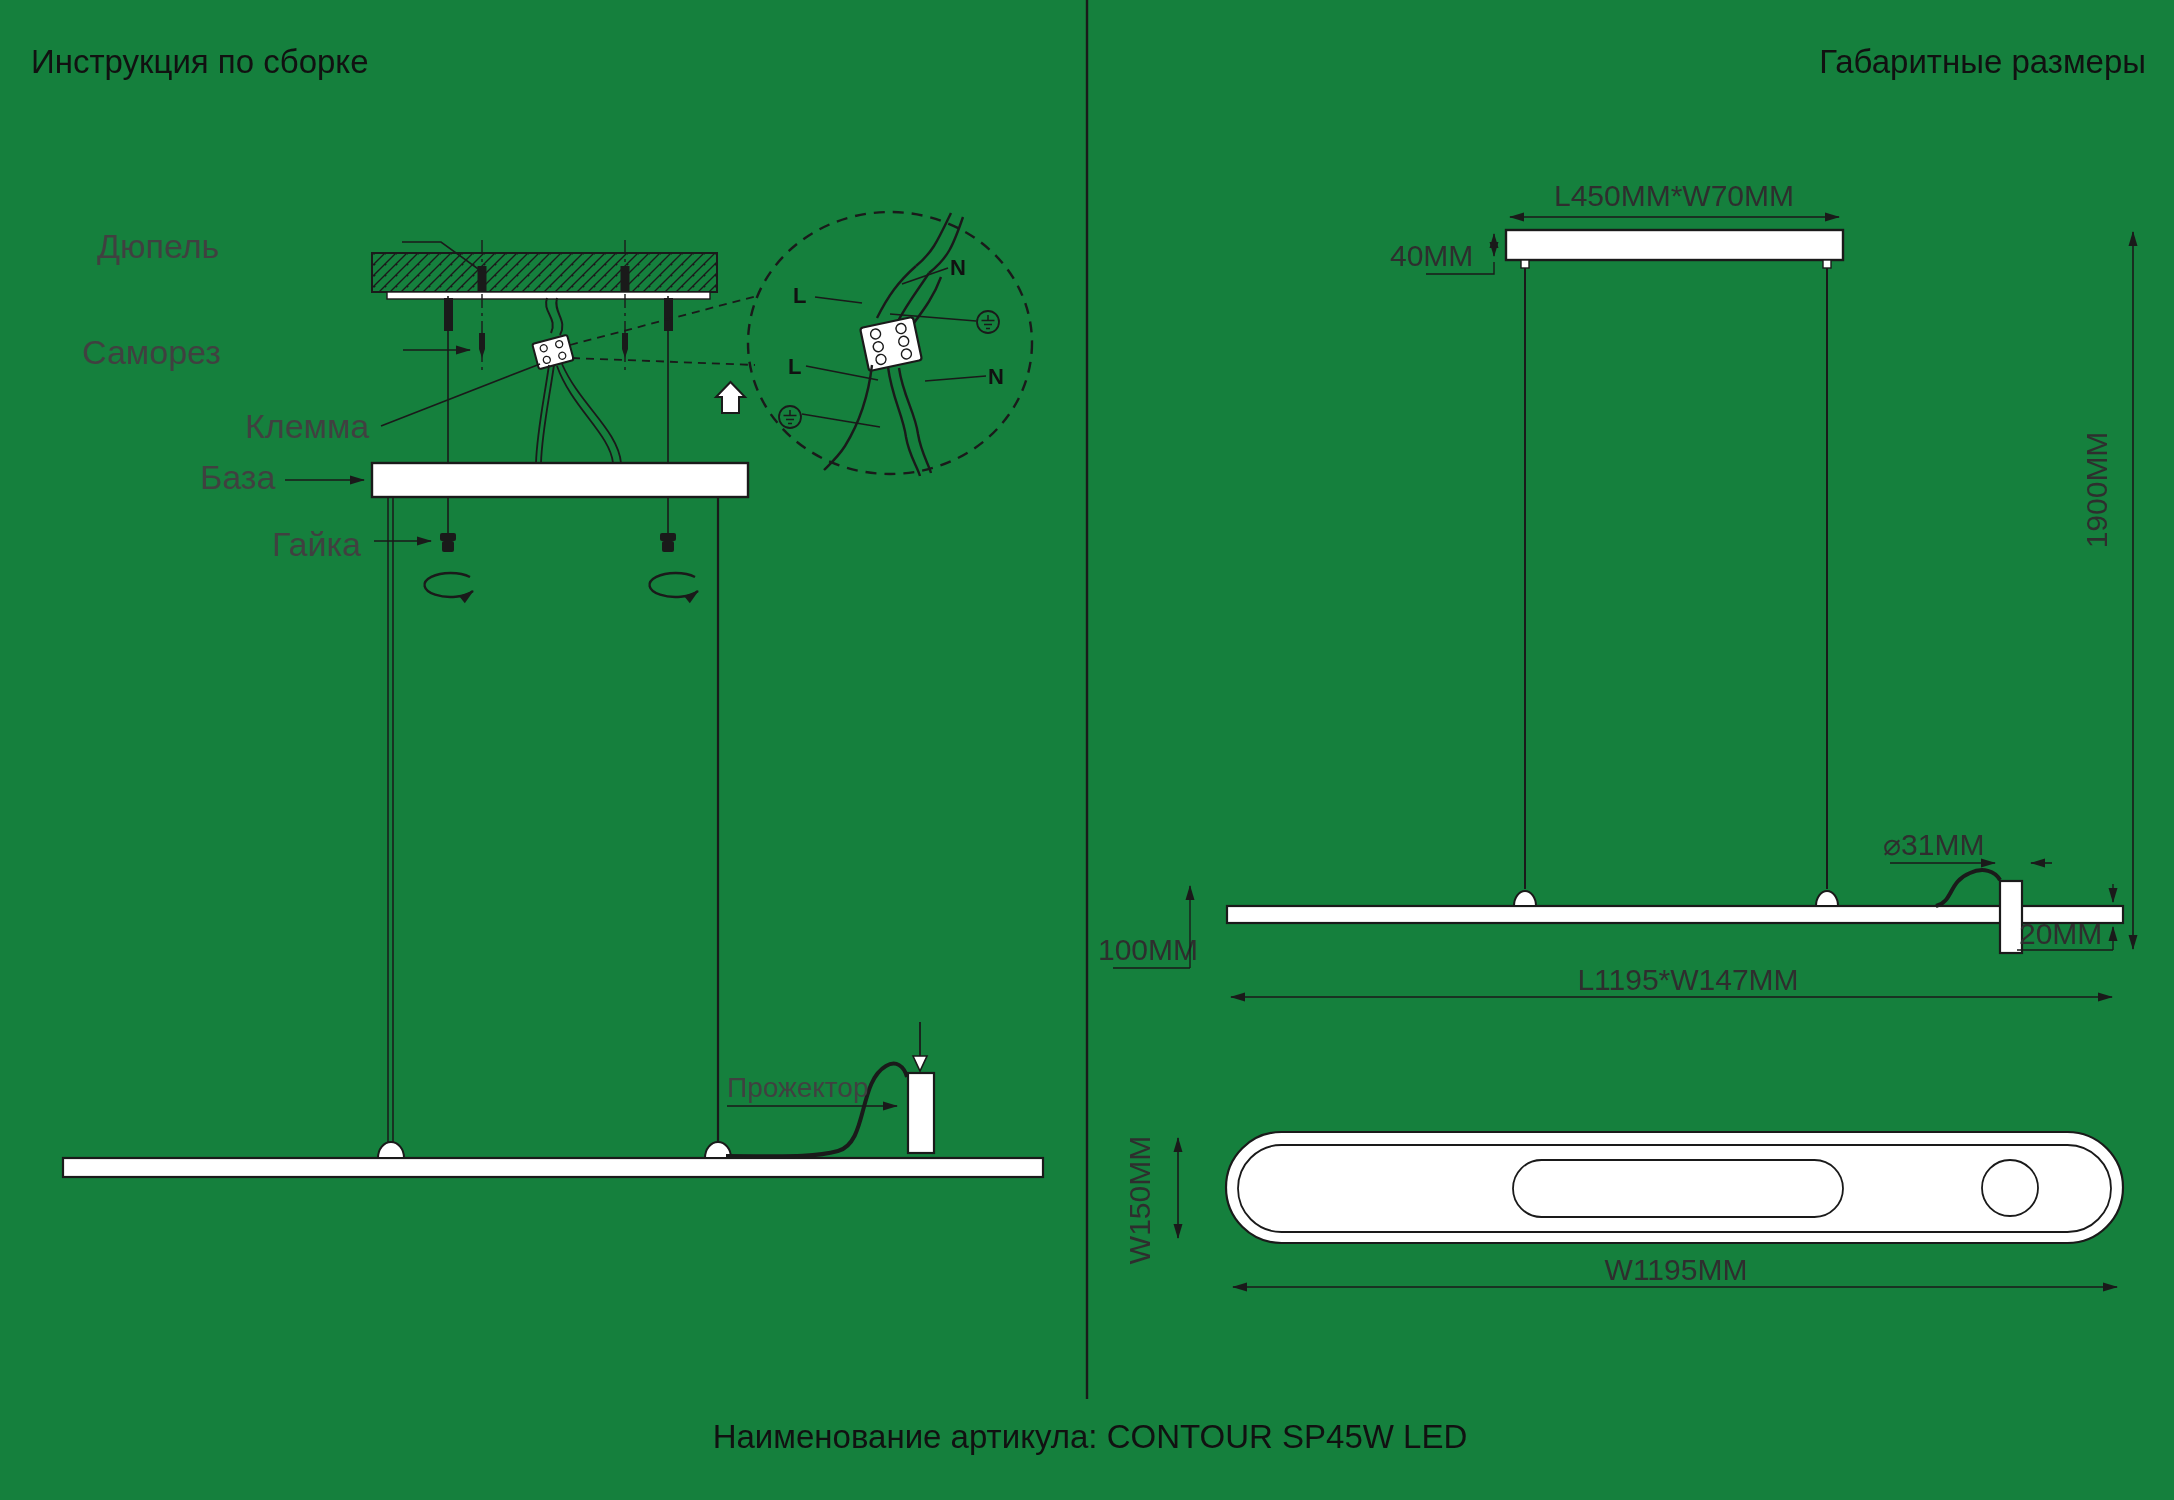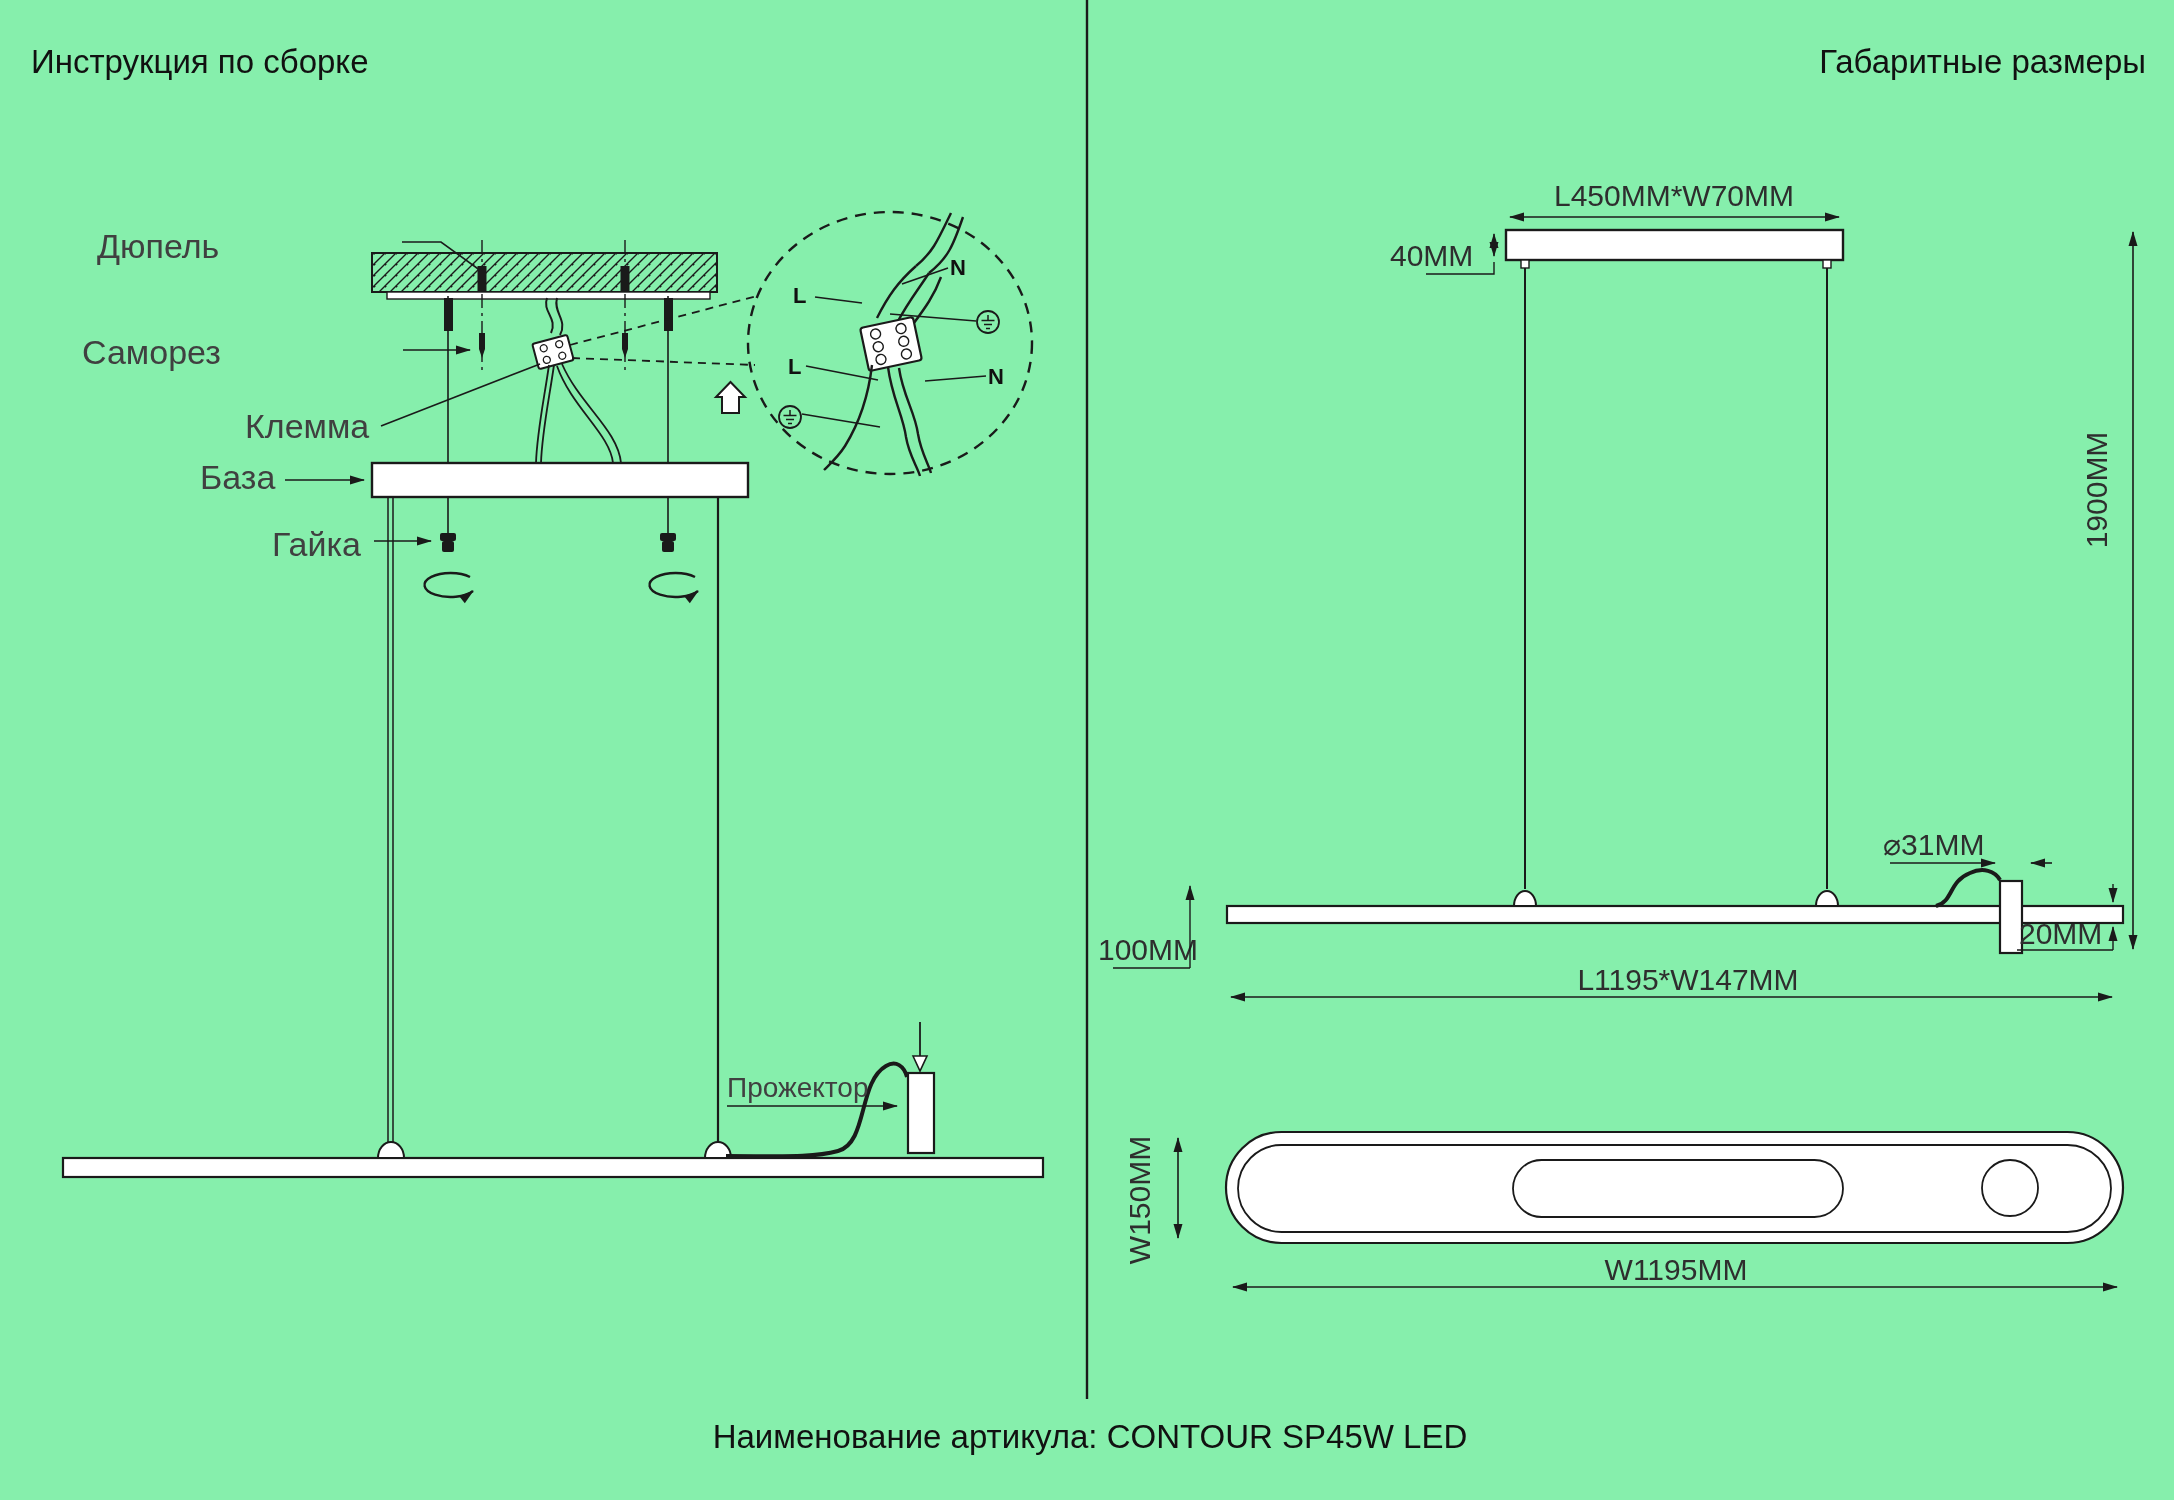--- a/index.html
+++ b/index.html
@@ -1,16 +1,16 @@
 <!DOCTYPE html>
 <html><head>
 <meta charset="utf-8">
 <style>
   html,body{margin:0;padding:0;background:#ffffff;}
-  #page{position:relative;width:2174px;height:1500px;background:#86efac;overflow:hidden;
+  #page{position:relative;width:2174px;height:1500px;background:#15803d;overflow:hidden;
         font-family:"Liberation Sans", sans-serif;}
   svg{position:absolute;left:0;top:0;}
   svg text{font-family:"Liberation Sans", sans-serif;fill:#3a3a3a;}
   .title{fill:#111111;font-size:33px;}
   .caption{fill:#111111;font-size:33px;}
   .lbl{font-size:34px;fill:#404040;}
   .lbl-sm{font-size:28px;fill:#404040;}
   .dim{font-size:30px;fill:#2e2e2e;}
   .wlbl{font-size:22px;font-weight:bold;fill:#111111;}
   .ln{stroke:#1a1a1a;fill:none;}

